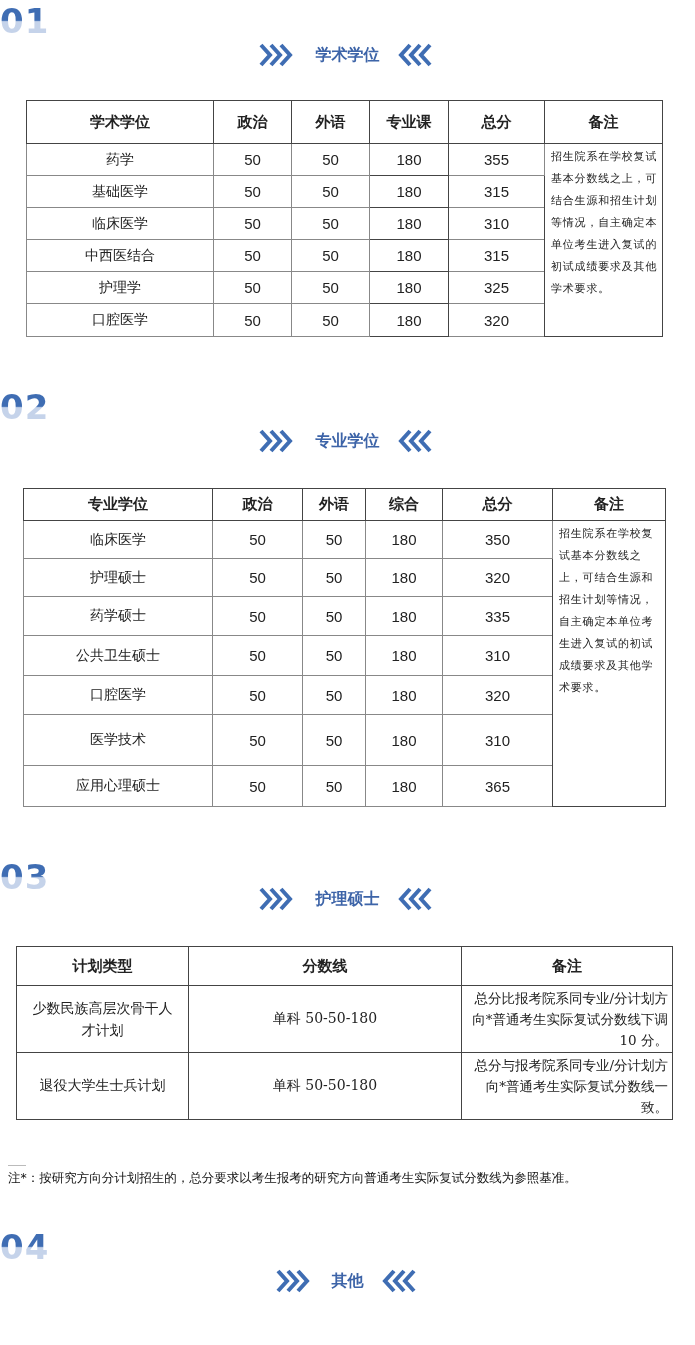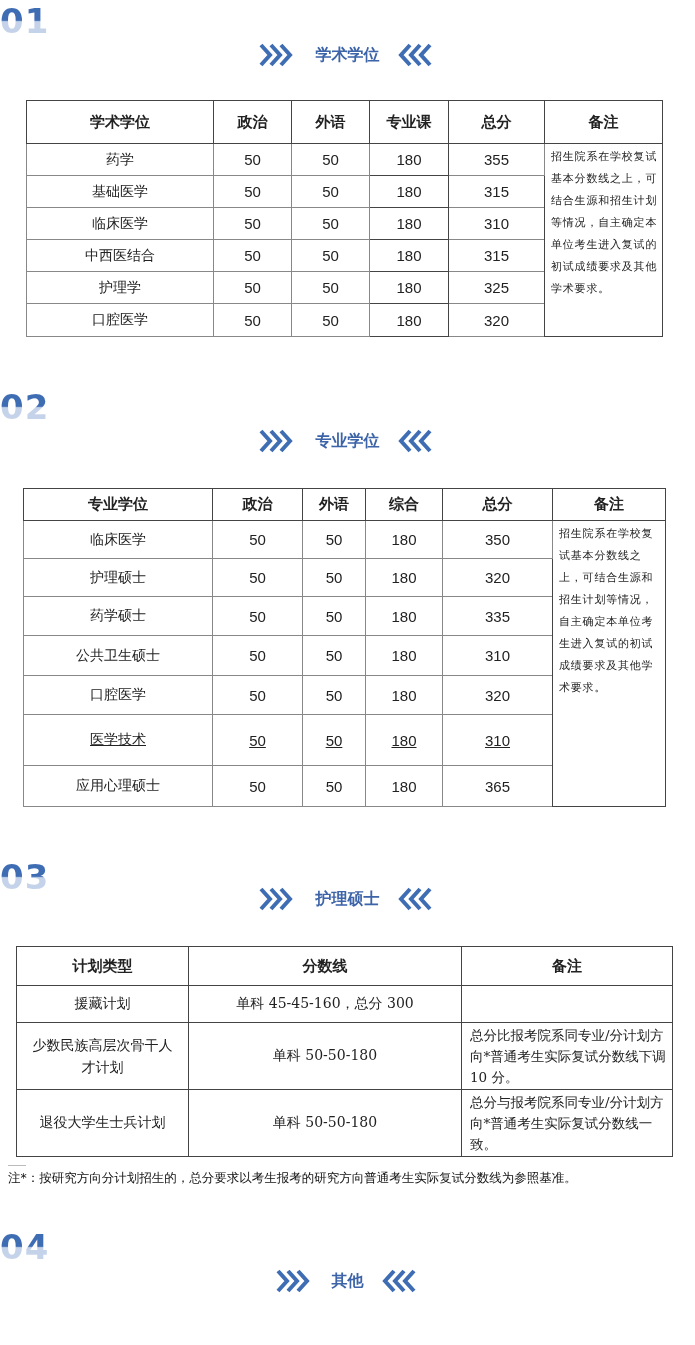--- a/index.html
+++ b/index.html
@@ -18,21 +18,21 @@
     position: absolute; left: 0; width: 695px; text-align: center;
     font-family: "DejaVu Sans", "Liberation Sans", sans-serif;
     font-weight: bold; font-size: 16px; color: #3d64a8; line-height: 26px;
   }
 
   table { position: absolute; border-collapse: collapse; table-layout: fixed; }
   td, th { border: 1.5px solid #444; text-align: center; vertical-align: middle; font-size: 14px; color: #222; }
   th { font-weight: bold; font-size: 15px; }
   td.inner { border-color: #888; }
   td.note { text-align: left; vertical-align: top; font-size: 11px; line-height: 22px; padding: 2px 4px 0 6px; letter-spacing: 0.8px; }
-  td.note3 { text-align: left; font-size: 13.5px; line-height: 21px; padding: 0 4px 0 8px; }
+  td.note3 { text-align: right; font-size: 13.5px; line-height: 21px; padding: 0 4px 0 8px; }
   .num { font-family: "Liberation Sans", sans-serif; font-size: 15px; }
 
   .footnote {
     position: absolute; left: 8px; top: 1170px; font-size: 12.5px;
     font-family: "DejaVu Sans", "Liberation Sans", sans-serif; color: #111;
   }
   .foot-mark { position: absolute; left: 8px; top: 1165px; width: 18px; height: 1px; background: #bbb; }
 </style>
 </head>
 <body>
@@ -200,21 +200,21 @@
     <td class="inner num">180</td>
     <td class="inner num">310</td>
   </tr>
   <tr style="height:39px;">
     <td class="inner">口腔医学</td>
     <td class="inner num">50</td>
     <td class="inner num">50</td>
     <td class="inner num">180</td>
     <td class="inner num">320</td>
   </tr>
-  <tr style="height:51px;text-decoration:underline;">
+  <tr style="height:51px;">
     <td class="inner">医学技术</td>
     <td class="inner num">50</td>
     <td class="inner num">50</td>
     <td class="inner num">180</td>
     <td class="inner num">310</td>
   </tr>
   <tr style="height:41px;">
     <td class="inner">应用心理硕士</td>
     <td class="inner num">50</td>
     <td class="inner num">50</td>
@@ -229,25 +229,20 @@
       <col style="width:172px">
       <col style="width:273px">
       <col style="width:211px">
     </colgroup>
   <tbody>
       <tr style="height:39px;margin-top:26px;">
     <th>计划类型</th>
     <th>分数线</th>
     <th>备注</th>
   </tr>
-  <tr style="height:37px;">
-    <td>援藏计划</td>
-    <td>单科 45-45-160，总分 300</td>
-    <td class="note3"></td>
-  </tr>
   <tr style="height:67px;">
     <td style="padding:0 14px; line-height:22px;">少数民族高层次骨干人才计划</td>
     <td>单科 50-50-180</td>
     <td class="note3">总分比报考院系同专业/分计划方向*普通考生实际复试分数线下调 10 分。</td>
   </tr>
   <tr style="height:67px;">
     <td>退役大学生士兵计划</td>
     <td>单科 50-50-180</td>
     <td class="note3">总分与报考院系同专业/分计划方向*普通考生实际复试分数线一致。</td>
   </tr>

